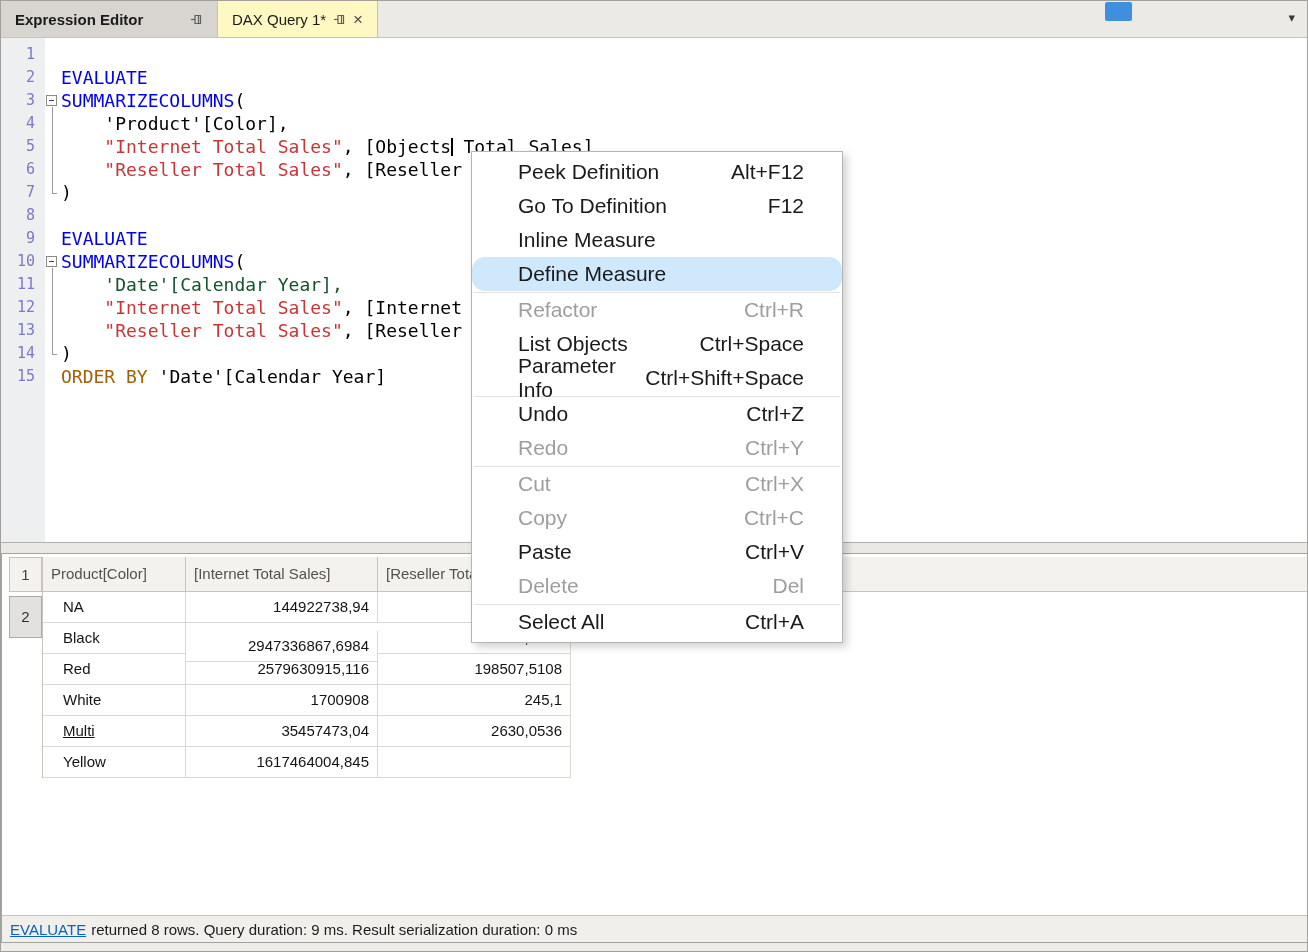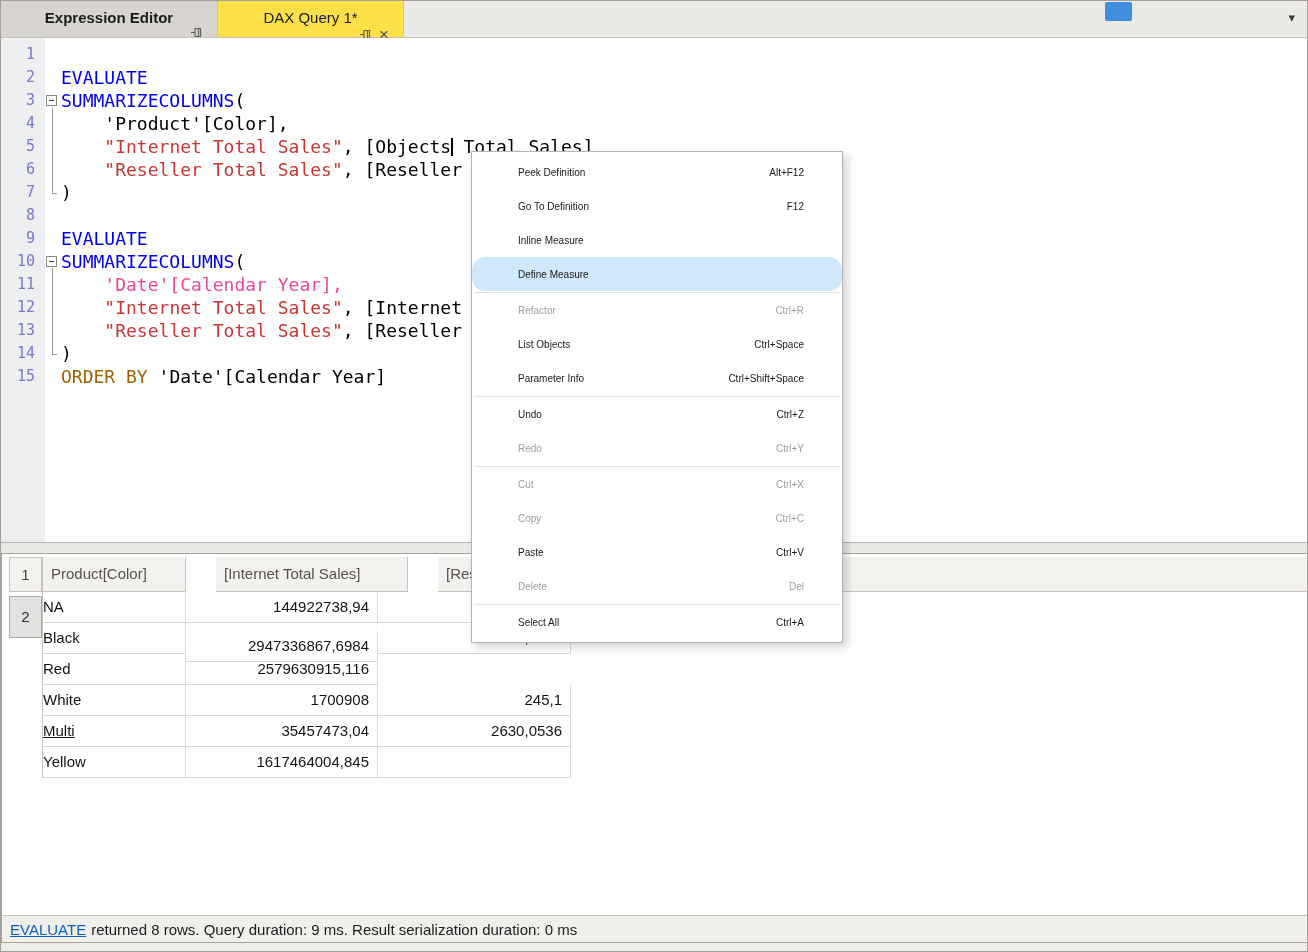--- a/index.html
+++ b/index.html
@@ -2,23 +2,23 @@
 <html style="--hl: #cfe8fc; --link: #0a62c4; --lnum: #7b79c8; --accent: #3f8fde;"><head>
 <meta charset="utf-8">
 <style>
   *{margin:0;padding:0;box-sizing:border-box;}
   html,body{background:#efedea;}
   body{width:1308px;height:952px;font-family:"Liberation Sans",sans-serif;}
   .app{position:relative;width:1308px;height:952px;background:#efedea;overflow:hidden;border:1px solid #a3a09b;}
 
   
   .tabbar{position:absolute;top:0;left:0;right:0;height:37px;background:#eceae7;border-bottom:1px solid #c6c3be;display:flex;}
-  .tab{display:flex;align-items:center;padding:8px 14px;font-size:15px;color:#1b1b1b;border-right:1px solid #c6c3be;flex-direction:column;}
+  .tab{display:flex;align-items:center;padding:0 14px;font-size:15px;color:#1b1b1b;border-right:1px solid #c6c3be;}
   .tab.expr{background:#d8d5d0;font-weight:bold;width:217px;}
-  .tab.dax{background:#fde047;width:186px;text-align:right;}
+  .tab.dax{background:#fef9c3;width:160px;text-align:right;}
   .tab-icons{margin-left:auto;display:flex;align-items:center;gap:7px;}
   .tab-close{font-size:17px;line-height:1;color:#4c4c4c;}
   .blue-box{position:absolute;left:1104px;top:1px;width:27px;height:19px;background:var(--accent,#3f8fde);border-radius:2px;}
   .dd-arrow{position:absolute;right:12px;top:9px;font-size:13px;color:#3a3a3a;}
 
   
   .editor{position:absolute;top:37px;left:0;width:100%;height:504px;background:#ffffff;}
   .gutter{position:absolute;left:0;top:0;bottom:0;width:44px;background:#edeff1;padding-top:5px;}
   .ln{height:23px;line-height:23px;text-align:right;padding-right:10px;font-family:"DejaVu Sans Mono",monospace;font-size:15px;color:var(--lnum,#7b79c8);}
   .fold-gutter{position:absolute;left:44px;top:0;bottom:0;width:16px;background:#fff;}
@@ -31,35 +31,35 @@
   .fold-end{position:absolute;width:5px;height:1px;background:#9a9a9a;}
 
   
   .splitter{position:absolute;top:541px;left:0;width:100%;height:11px;background:#ebe9e6;border-top:1px solid #b3b0ab;}
 
   
   .results{position:absolute;top:552px;left:0;width:1308px;height:390px;background:#fff;border:1px solid #a6a39e;}
   .rgut1{position:absolute;left:7px;top:3px;width:33px;height:35px;background:#f3f2ef;border:1px solid #c9c4bb;text-align:center;line-height:33px;font-size:15px;color:#45413b;}
   .rgut2{position:absolute;left:7px;top:42px;width:33px;height:42px;background:#e2e1df;border:1px solid #aeaba5;text-align:center;line-height:40px;font-size:15px;color:#33302b;}
   .rtable{position:absolute;left:40px;top:3px;right:0;border-left:1px solid #c9c4bb;}
-  .hrow{display:flex;height:35px;gap:30px;}
+  .hrow{display:flex;height:35px;}
   .hcell{height:35px;line-height:34px;background:#f3f2ef;border-right:1px solid #c9c4bb;border-bottom:1px solid #c9c4bb;padding-left:8px;font-size:15px;color:#56524b;overflow:hidden;white-space:nowrap;}
   .hcell.filler{flex:1;border-right:none;padding-left:0;}
   .trow{display:flex;height:31px;}
   .tcell{height:31px;line-height:30px;border-right:1px solid #ddd8cf;border-bottom:1px solid #ddd8cf;font-size:15px;color:#141414;overflow:hidden;white-space:nowrap;}
-  .tcell.left{padding-left:0;}
+  .tcell.left{padding-left:20px;}
   .tcell.right{text-align:right;padding-right:8px;}
 
   
   .statusbar{position:absolute;left:0;bottom:0;width:100%;height:27px;background:#f0efec;border-top:1px solid #c6c3be;display:flex;align-items:center;padding:0 8px;font-size:15px;color:#1d1d1d;}
   .status-link{color:var(--link,#0a62c4);text-decoration:underline;margin-right:5px;}
 
   
   .context-menu{position:absolute;left:470px;top:150px;width:372px;background:#ffffff;border:1px solid #b5b5b5;box-shadow:4px 4px 8px rgba(0,0,0,0.18);padding:3px 0;z-index:10;}
-  .menu-item{height:34px;display:flex;align-items:center;padding:0 38px 0 46px;font-size:10px;color:#1a1a1a;}
+  .menu-item{height:34px;display:flex;align-items:center;padding:0 38px 0 46px;font-size:21px;color:#1a1a1a;}
   .menu-item.disabled{color:#9e9e9e;}
   .menu-item.highlighted{background:var(--hl,#cfe8fc);border-radius:13px;}
   .menu-shortcut{margin-left:auto;}
   .menu-sep{height:1px;background:#e2e2e2;margin:0.5px 2px;}
 </style>
 </head>
 <body>
 
 <div class="app">
 
@@ -112,21 +112,21 @@
         <div class="code-line"></div>
         <div class="code-line"><span style="color: rgb(0, 0, 240);">EVALUATE</span></div>
         <div class="code-line"><span style="color: rgb(0, 0, 240);">SUMMARIZECOLUMNS</span><span style="color: rgb(0, 0, 0);">(</span></div>
         <div class="code-line"><span style="color: rgb(0, 0, 0);">    'Product'[Color],</span></div>
         <div class="code-line"><span style="color: rgb(0, 0, 0);">    </span><span style="color: rgb(200, 53, 53);">"Internet Total Sales"</span><span style="color: rgb(0, 0, 0);">, [Objects</span><span class="caret"></span><span style="color: rgb(0, 0, 0);"> Total Sales]</span></div>
         <div class="code-line"><span style="color: rgb(0, 0, 0);">    </span><span style="color: rgb(200, 53, 53);">"Reseller Total Sales"</span><span style="color: rgb(0, 0, 0);">, [Reseller Total Sales]</span></div>
         <div class="code-line"><span style="color: rgb(0, 0, 0);">)</span></div>
         <div class="code-line"></div>
         <div class="code-line"><span style="color: rgb(0, 0, 240);">EVALUATE</span></div>
         <div class="code-line"><span style="color: rgb(0, 0, 240);">SUMMARIZECOLUMNS</span><span style="color: rgb(0, 0, 0);">(</span></div>
-        <div class="code-line"><span style="color: #ec4899;">    'Date'[Calendar Year],</span></div>
+        <div class="code-line"><span style="color: #14532d;">    'Date'[Calendar Year],</span></div>
         <div class="code-line"><span style="color: rgb(0, 0, 0);">    </span><span style="color: rgb(200, 53, 53);">"Internet Total Sales"</span><span style="color: rgb(0, 0, 0);">, [Internet Total Sales]</span></div>
         <div class="code-line"><span style="color: rgb(0, 0, 0);">    </span><span style="color: rgb(200, 53, 53);">"Reseller Total Sales"</span><span style="color: rgb(0, 0, 0);">, [Reseller Total Sales]</span></div>
         <div class="code-line"><span style="color: rgb(0, 0, 0);">)</span></div>
         <div class="code-line"><span style="color: #a16207;">ORDER BY</span><span style="color: rgb(0, 0, 0);"> 'Date'[Calendar Year]</span></div>
       </div>
   <div class="fold-box" style="left: 45px; top: 56.5px;"></div>
       <div class="fold-line" style="left: 51px; top: 68.5px; height: 86px;"></div>
       <div class="fold-end" style="left: 51px; top: 154.5px;"></div>
       <div class="fold-box" style="left: 45px; top: 217.5px;"></div>
       <div class="fold-line" style="left: 51px; top: 229.5px; height: 86px;"></div>
@@ -152,20 +152,21 @@
             <div class="tcell right" style="width: 193px;"></div>
           </div>
           <div class="trow">
             <div class="tcell left" style="width: 143px;">Black</div>
             <div class="tcell right" style="width: 192px; margin-top: 8px;">2947336867,6984</div>
             <div class="tcell right" style="width: 193px;">208385,0015</div>
           </div>
           <div class="trow">
             <div class="tcell left" style="width: 143px;">Red</div>
             <div class="tcell right" style="width: 192px;">2579630915,116</div>
+            <div class="tcell right" style="width: 193px;">198507,5108</div>
           </div>
           <div class="trow">
             <div class="tcell left" style="width: 143px;">White</div>
             <div class="tcell right" style="width: 192px;">1700908</div>
             <div class="tcell right" style="width: 193px;">245,1</div>
           </div>
           <div class="trow">
             <div class="tcell left" style="width: 143px; text-decoration: underline;">Multi</div>
             <div class="tcell right" style="width: 192px;">35457473,04</div>
             <div class="tcell right" style="width: 193px;">2630,0536</div>

